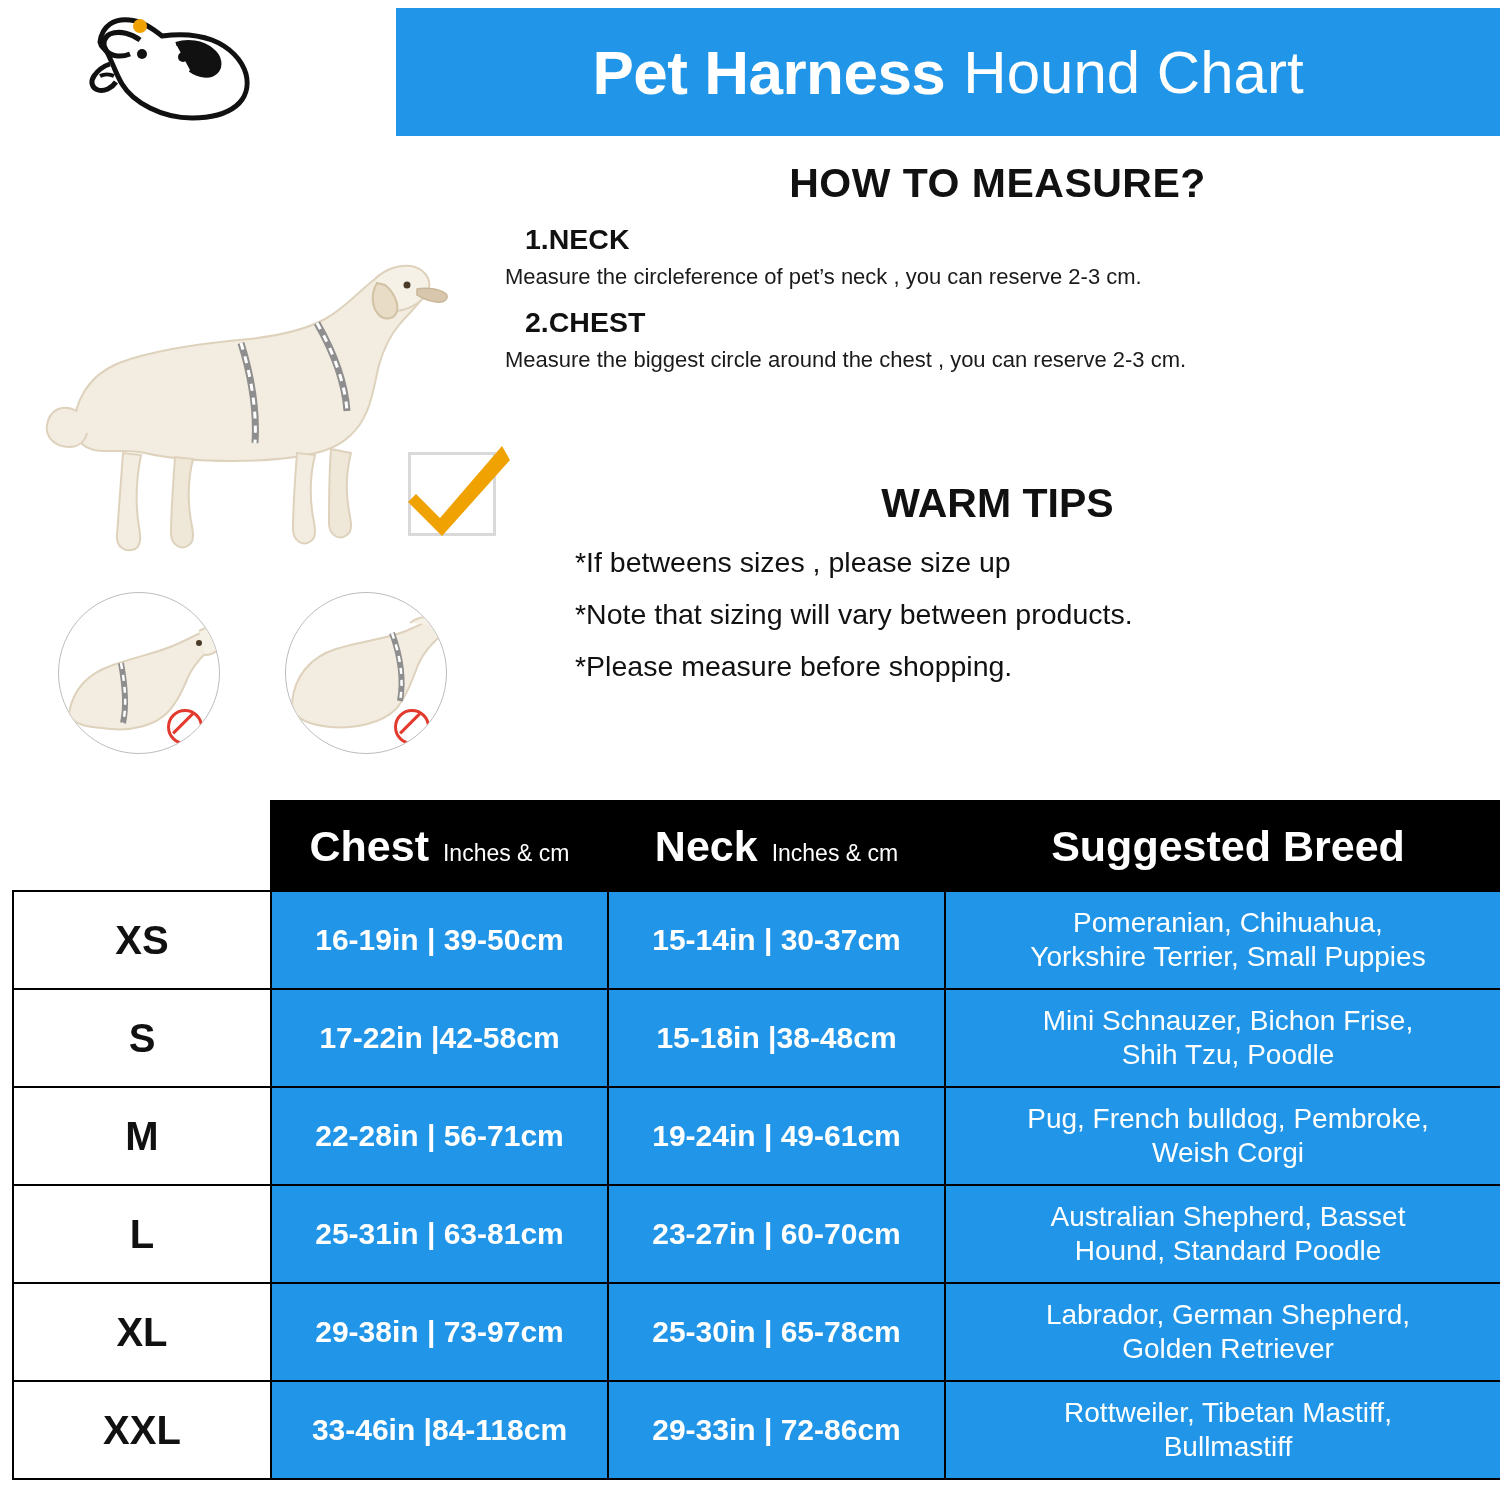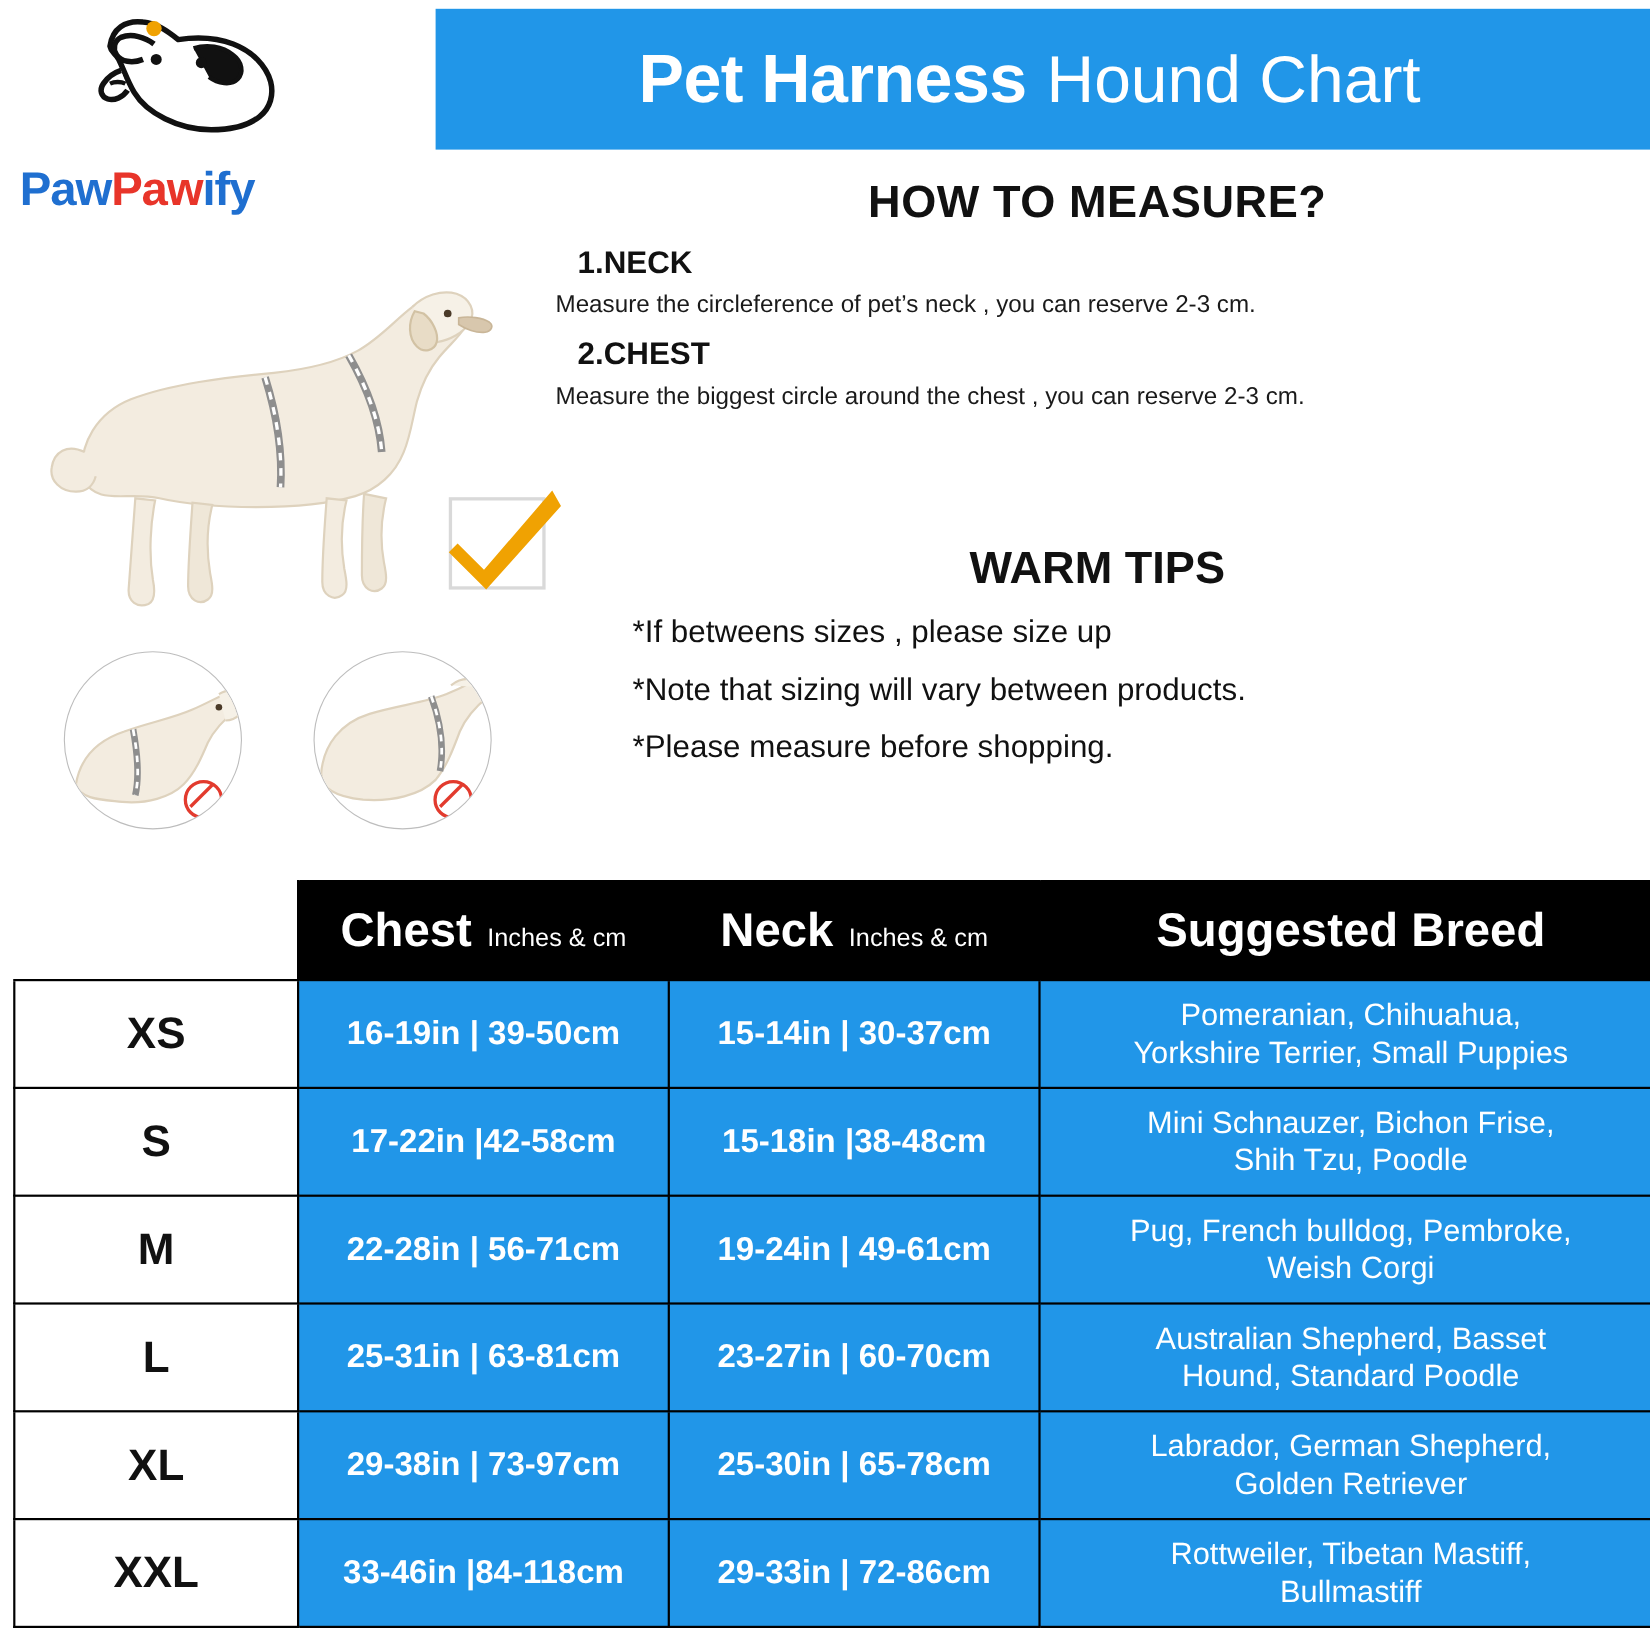--- a/index.html
+++ b/index.html
@@ -26,21 +26,21 @@
   .header-band {
     position: absolute;
     left: 396px;
     top: 8px;
     width: 1104px;
     height: 128px;
     background: #2196e8;
   }
   .header-title {
     position: absolute;
-    left: 384px;
+    left: 396px;
     top: 8px;
     width: 1104px;
     height: 128px;
     display: flex;
     align-items: center;
     justify-content: center;
     white-space: nowrap;
   }
   .header-title .t1 {
     color: #ffffff;
@@ -107,21 +107,21 @@
     font-weight: bold;
   }
   .measure .sub {
     font-size: 22px;
     margin-top: 8px;
   }
 
   .tips {
     position: absolute;
     left: 505px;
-    top: 493px;
+    top: 480px;
     width: 985px;
   }
   .tips h2 {
     margin: 0;
     text-align: center;
     font-size: 41px;
     font-weight: bold;
     color: #111;
   }
   .tips .tip {
@@ -278,23 +278,20 @@
              C169,72 166,84 156,92 C146,100 130,104 112,104 C96,104 82,100 70,94 C58,88 48,80 42,70
              C36,60 32,48 28,40 C25,34 21,34 20,28 Z" fill="#ffffff" stroke="#111111" stroke-width="5" stroke-linejoin="round"></path>
     <path d="M60,26 C52,20 40,16 30,20 C24,23 22,30 26,36 C30,42 40,44 50,40" fill="#ffffff" stroke="#111111" stroke-width="5" stroke-linejoin="round"></path>
     <path d="M96,30 C108,26 122,28 132,36 C140,42 142,52 136,58 C130,64 118,62 110,56" fill="#111111" stroke="#111111" stroke-width="4"></path>
     <circle cx="62" cy="40" r="5" fill="#111111"></circle>
     <circle cx="103" cy="43" r="5" fill="#111111"></circle>
     <path d="M30,50 C24,52 18,56 14,62 C10,68 12,74 18,76 C24,78 32,74 36,68" fill="#ffffff" stroke="#111111" stroke-width="5" stroke-linejoin="round"></path>
     <path d="M20,62 C24,60 30,60 34,62" stroke="#111111" stroke-width="4" fill="none"></path>
     <circle cx="60" cy="12" r="7" fill="#f0a202"></circle>
   </svg>
-  <div class="logo-text">
-    <span class="paw1">Paw</span><span class="paw2">Paw</span><span class="rest">ify</span>
-  </div>
 </div>
 
 <svg class="dog-main" viewBox="0 0 460 345">
 
   <path d="M30,200 C26,168 44,140 74,128 C110,114 160,108 204,104 C232,101 258,96 280,84
            C300,73 314,56 330,44 C344,34 360,30 372,36 C382,41 384,52 378,62
            C372,72 362,80 354,90 C344,102 338,116 334,130 C330,146 328,162 322,176
            C314,196 298,210 278,216 C250,224 218,226 188,226 C158,226 126,224 100,218
            C70,211 44,226 30,200 Z" fill="#f3ece0" stroke="#ded2bd" stroke-width="2"></path>
 

